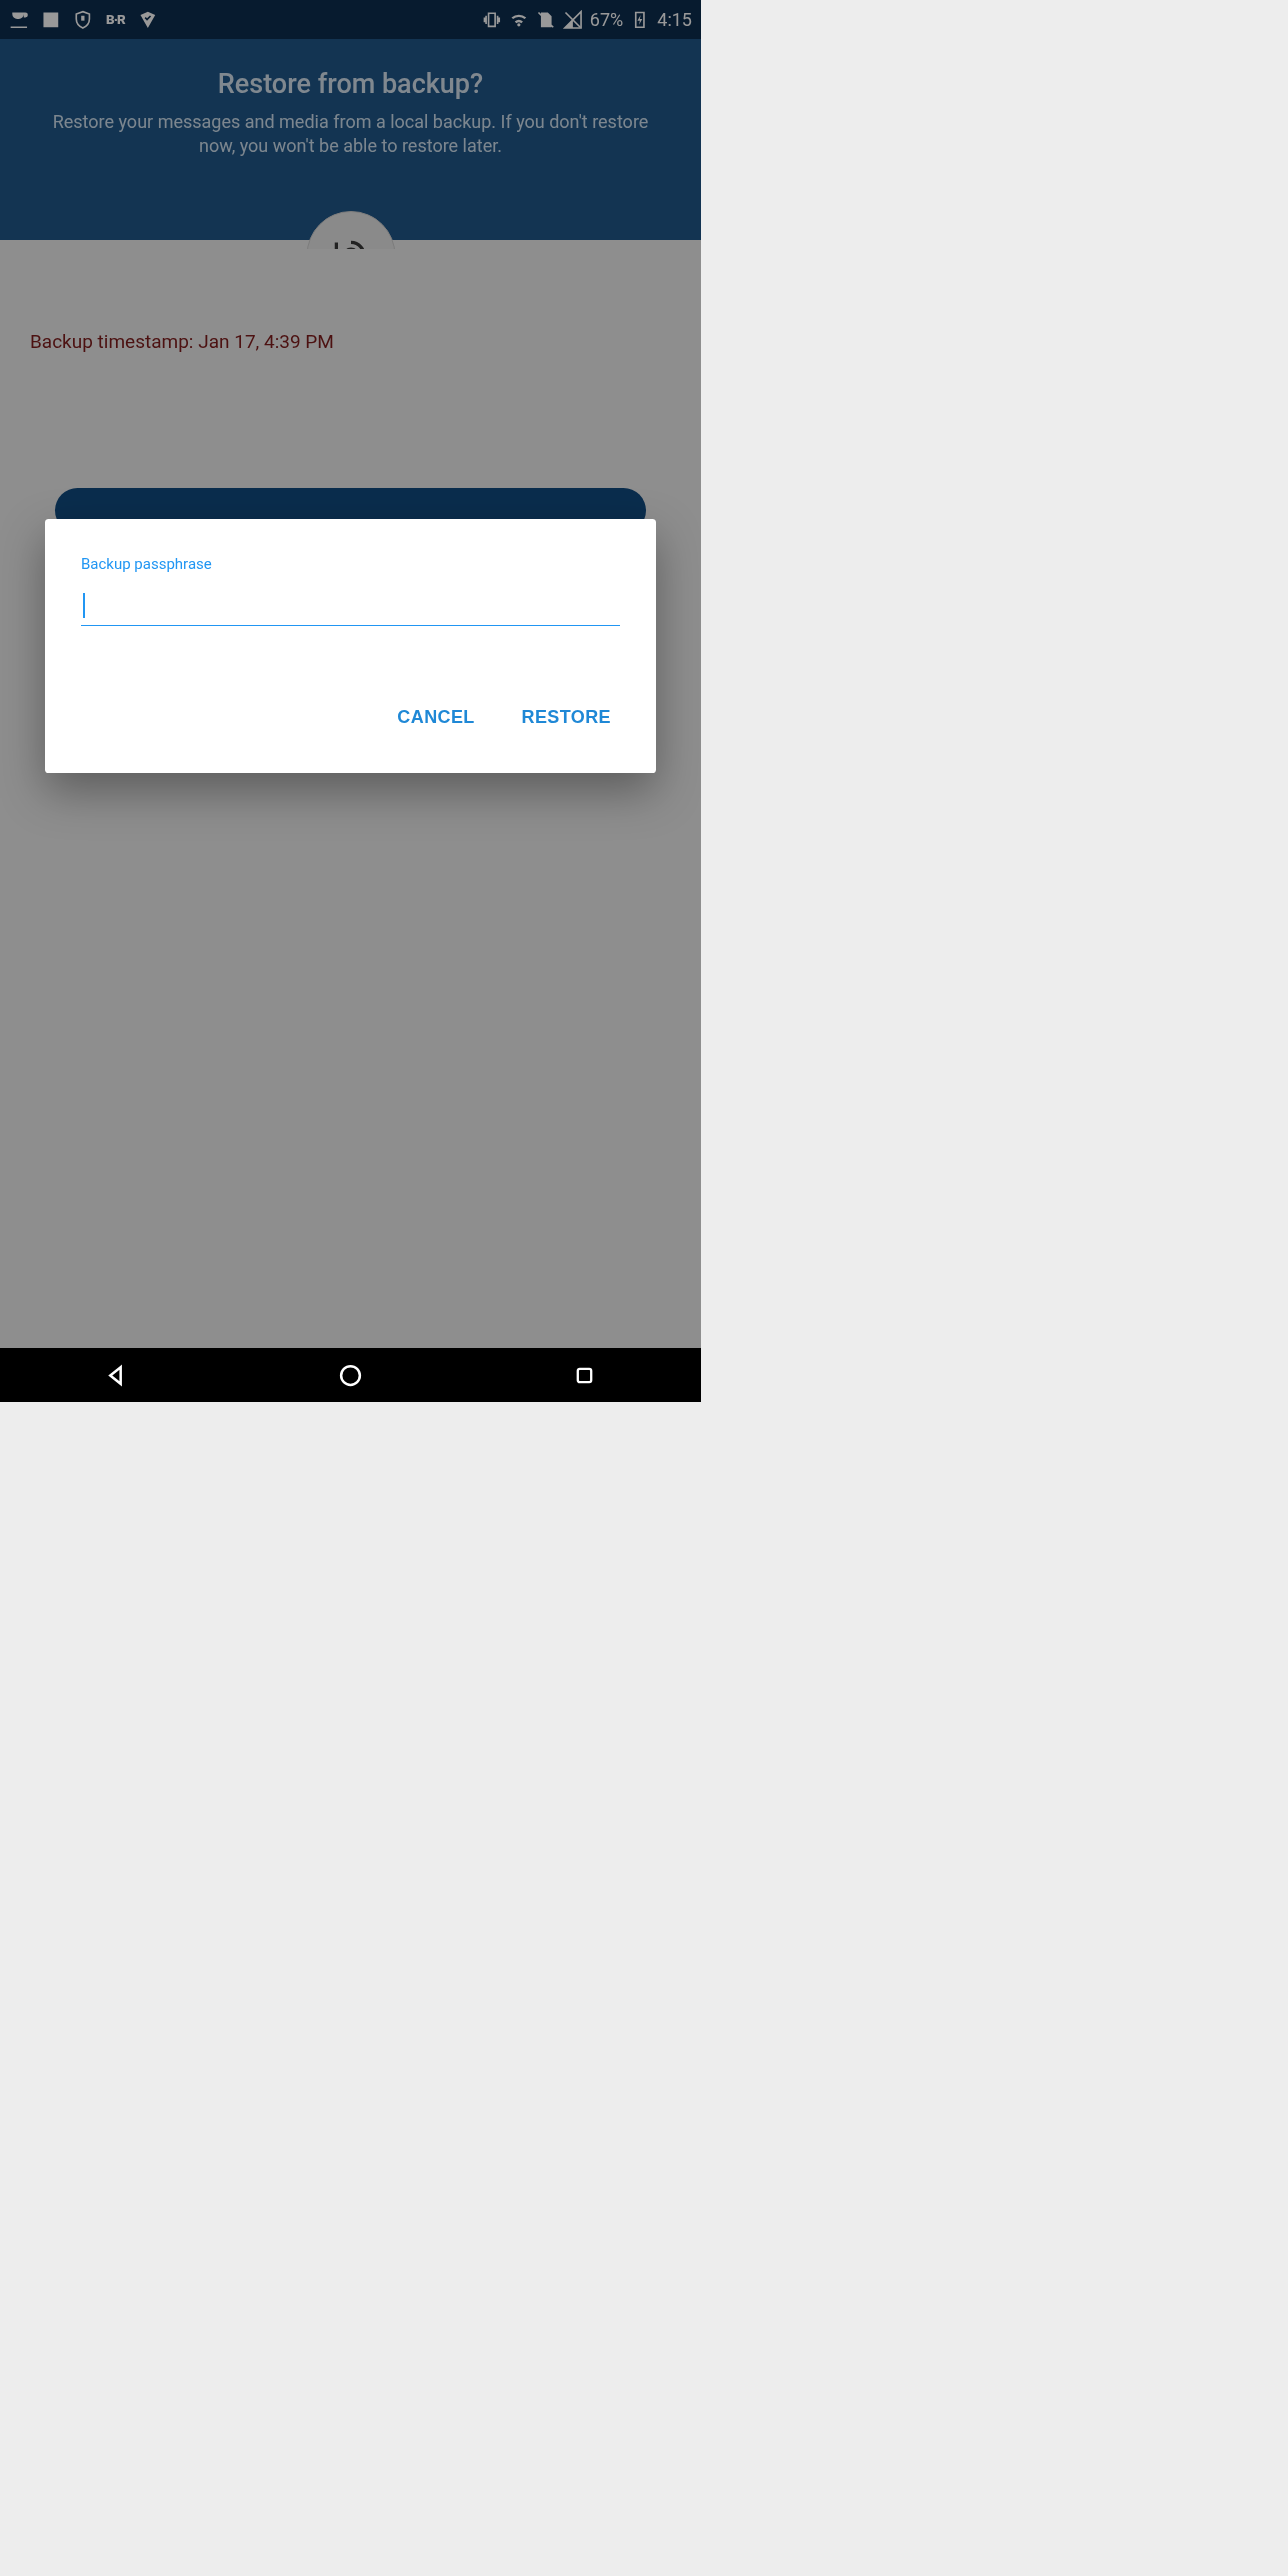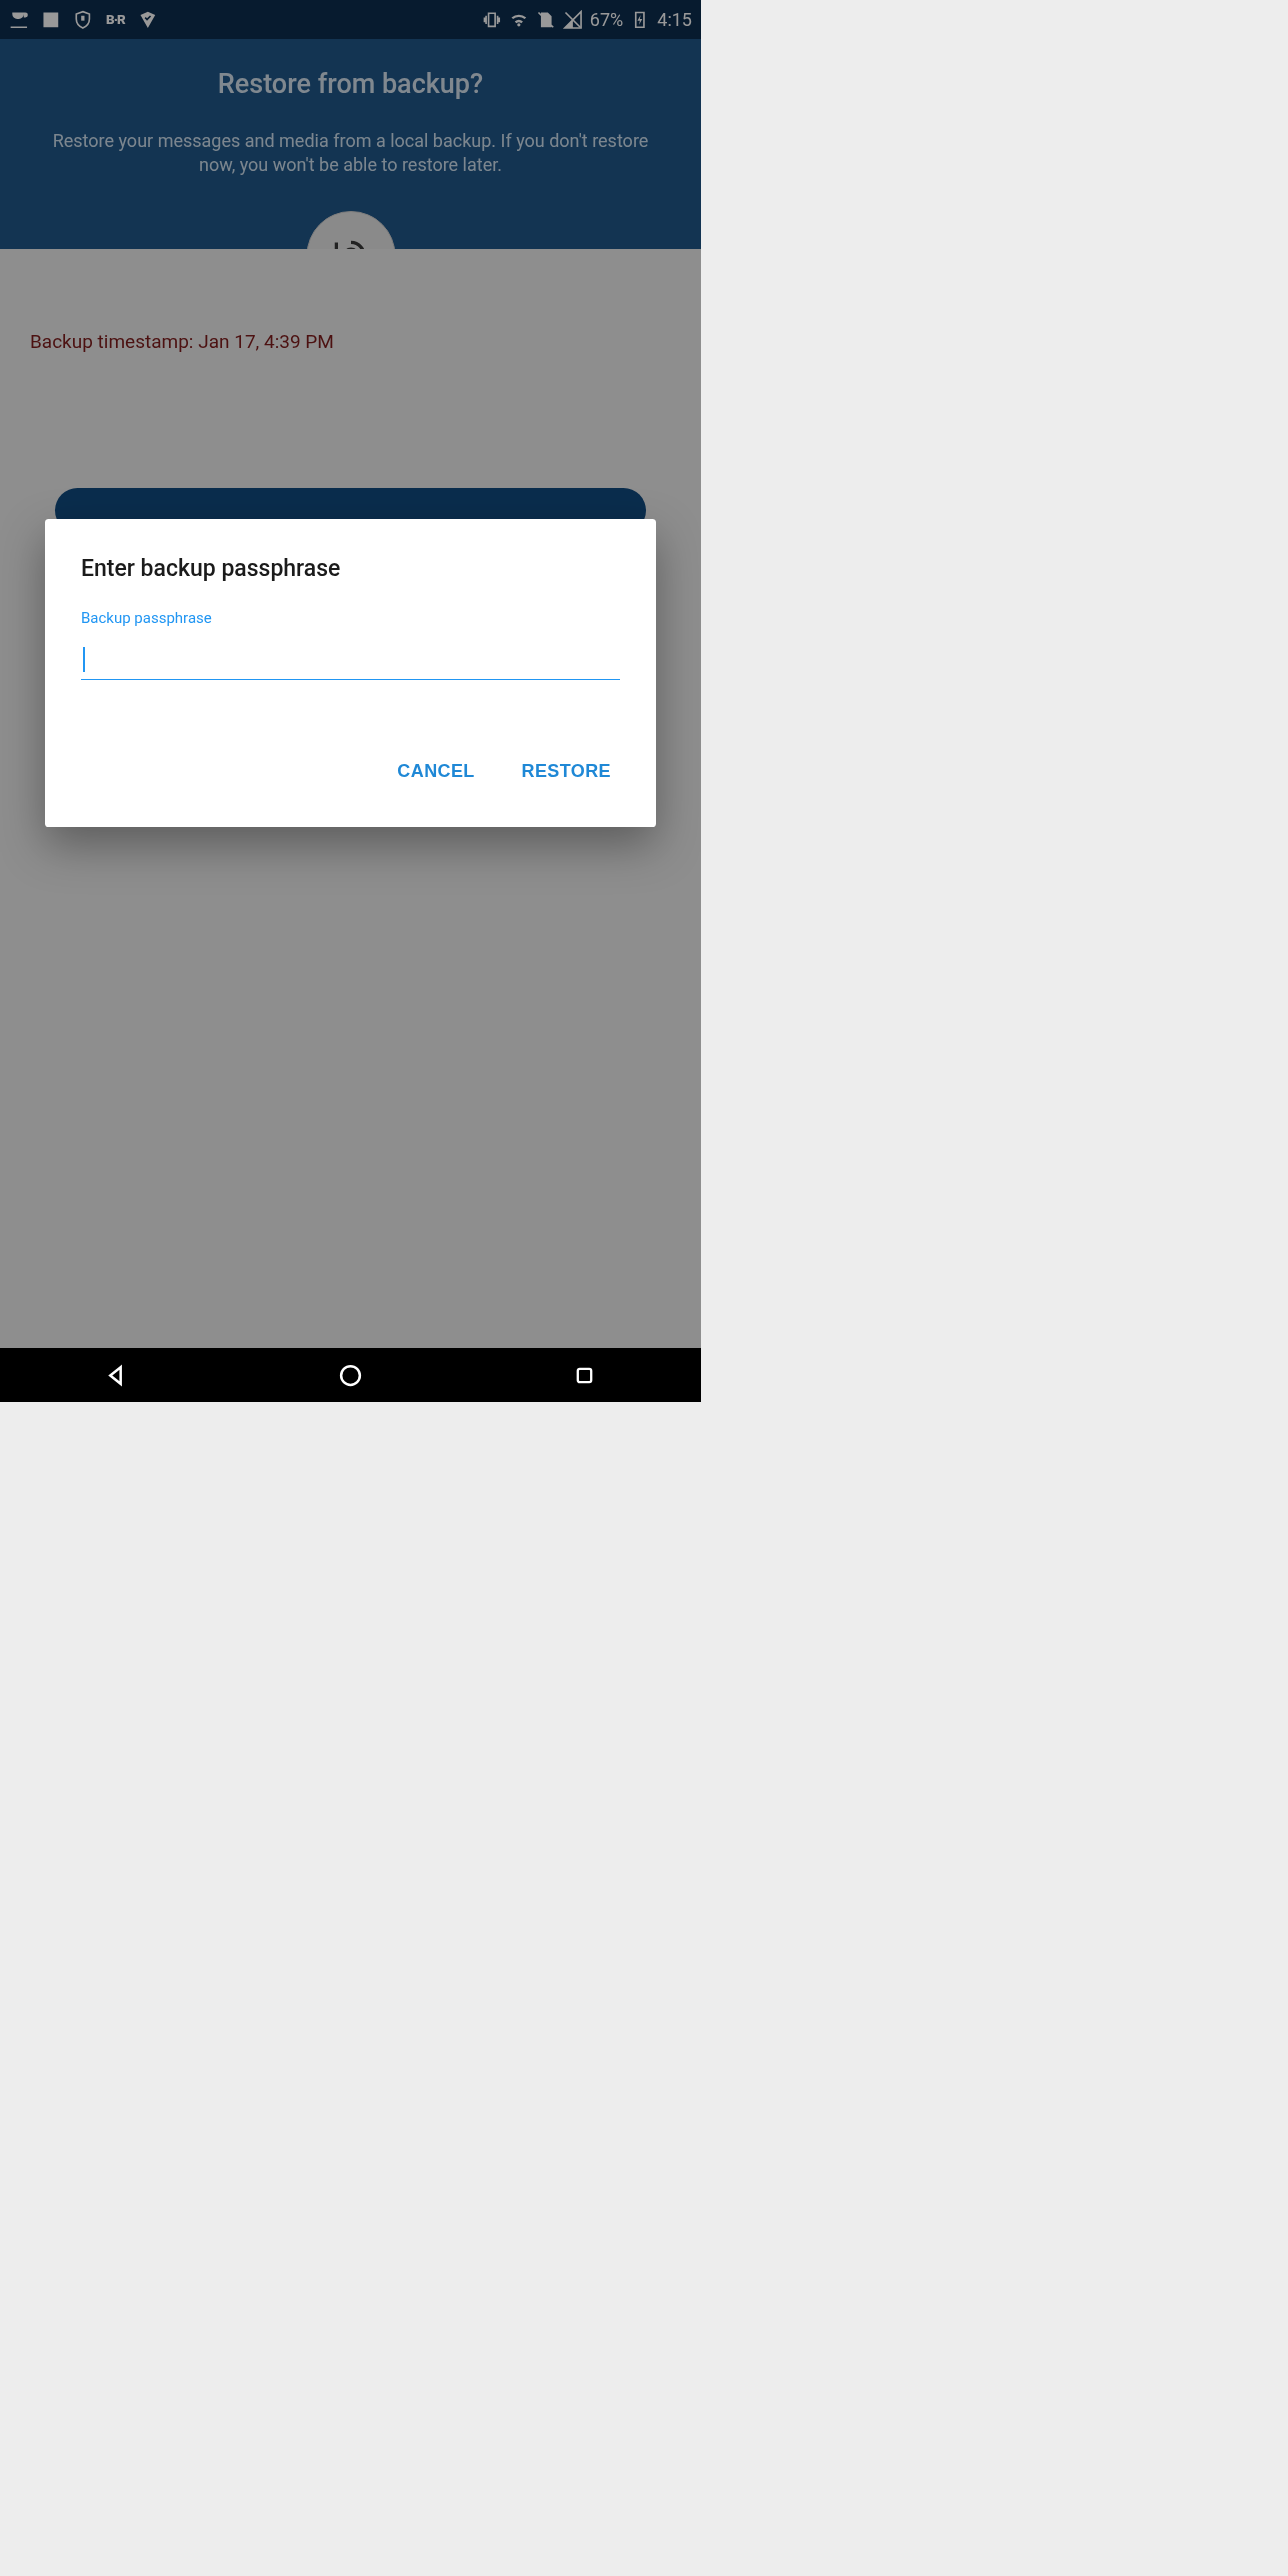--- a/index.html
+++ b/index.html
@@ -34,21 +34,21 @@
     background: #215789;
     color: #fff;
     text-align: center;
     padding: 29px 36px 81px 36px;
     position: relative;
   }
   .header h1 {
     font-size: 27px;
     font-weight: 500;
     color: #d6e3ef;
-    margin-bottom: 29px;
+    margin-bottom: 10px;
     text-align: center;
   }
   .header p {
     font-size: 18px;
     line-height: 1.35;
     color: #cfe0ee;
     font-weight: 400;
   }
 
   
@@ -237,21 +237,20 @@
     <span>Backup timestamp:</span>
     <span>Jan 17, 4:39 PM</span>
   </div>
 </div>
 
 <div class="pillbtn"></div>
 
 <div class="scrim"></div>
 
 <div class="dialog">
-  <h2>Enter backup passphrase</h2>
   <div class="field-label">Backup passphrase</div>
   <div class="field-wrap">
     <input class="field" type="password" value="" style="">
     <div class="caret"></div>
   </div>
   <div class="dialog-actions">
     <button>CANCEL</button>
     <button>RESTORE</button>
   </div>
 </div>

